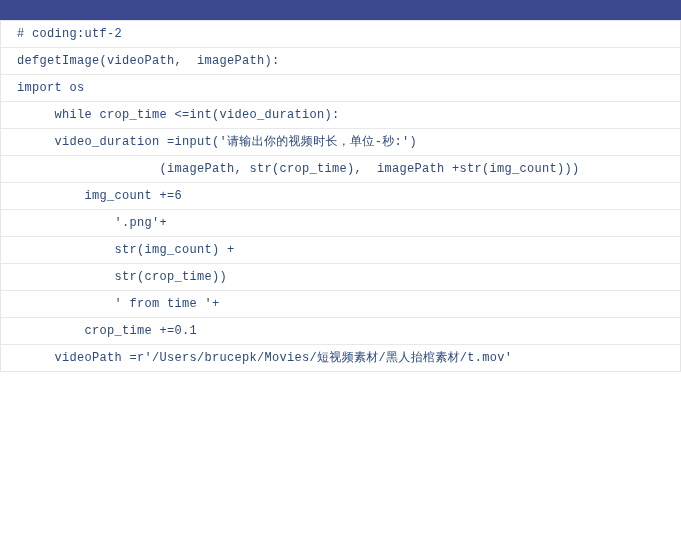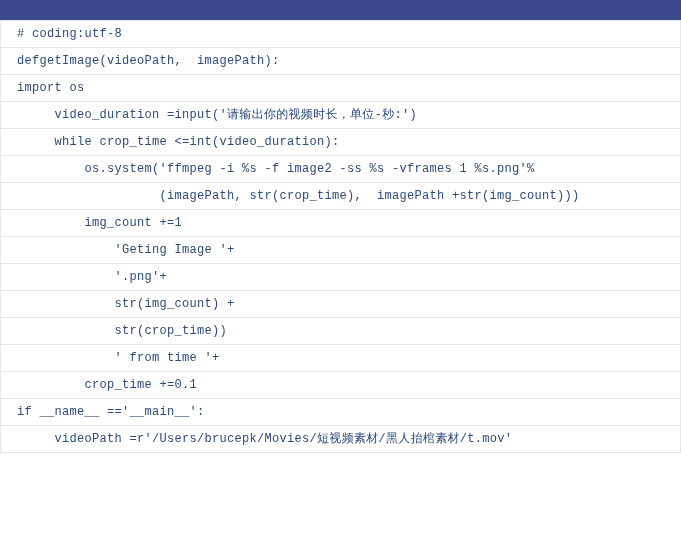--- a/index.html
+++ b/index.html
@@ -33,30 +33,27 @@
     .code-line:last-child {
       border-bottom: none;
     }
   </style>
 </head>
 <body>
 
 <div class="header-bar"></div>
 
 <div class="code-container">
-  <div class="code-line"># coding:utf-8</div>
+  <div class="code-line"># coding:utf-2</div>
   <div class="code-line">defgetImage(videoPath,  imagePath):</div>
   <div class="code-line">import os</div>
+  <div class="code-line">     while crop_time &lt;=int(video_duration):</div>
   <div class="code-line">     video_duration =input('请输出你的视频时长，单位-秒:')</div>
-  <div class="code-line">     while crop_time &lt;=int(video_duration):</div>
-  <div class="code-line">         os.system('ffmpeg -i %s -f image2 -ss %s -vframes 1 %s.png'%</div>
   <div class="code-line">                   (imagePath, str(crop_time),  imagePath +str(img_count)))</div>
-  <div class="code-line">         img_count +=1</div>
-  <div class="code-line">             'Geting Image '+</div>
+  <div class="code-line">         img_count +=6</div>
   <div class="code-line">             '.png'+</div>
   <div class="code-line">             str(img_count) +</div>
   <div class="code-line">             str(crop_time))</div>
   <div class="code-line">             ' from time '+</div>
   <div class="code-line">         crop_time +=0.1</div>
-  <div class="code-line">if __name__ =='__main__':</div>
   <div class="code-line">     videoPath =r'/Users/brucepk/Movies/短视频素材/黑人抬棺素材/t.mov'</div>
 
 </div>
 
 </body></html>

